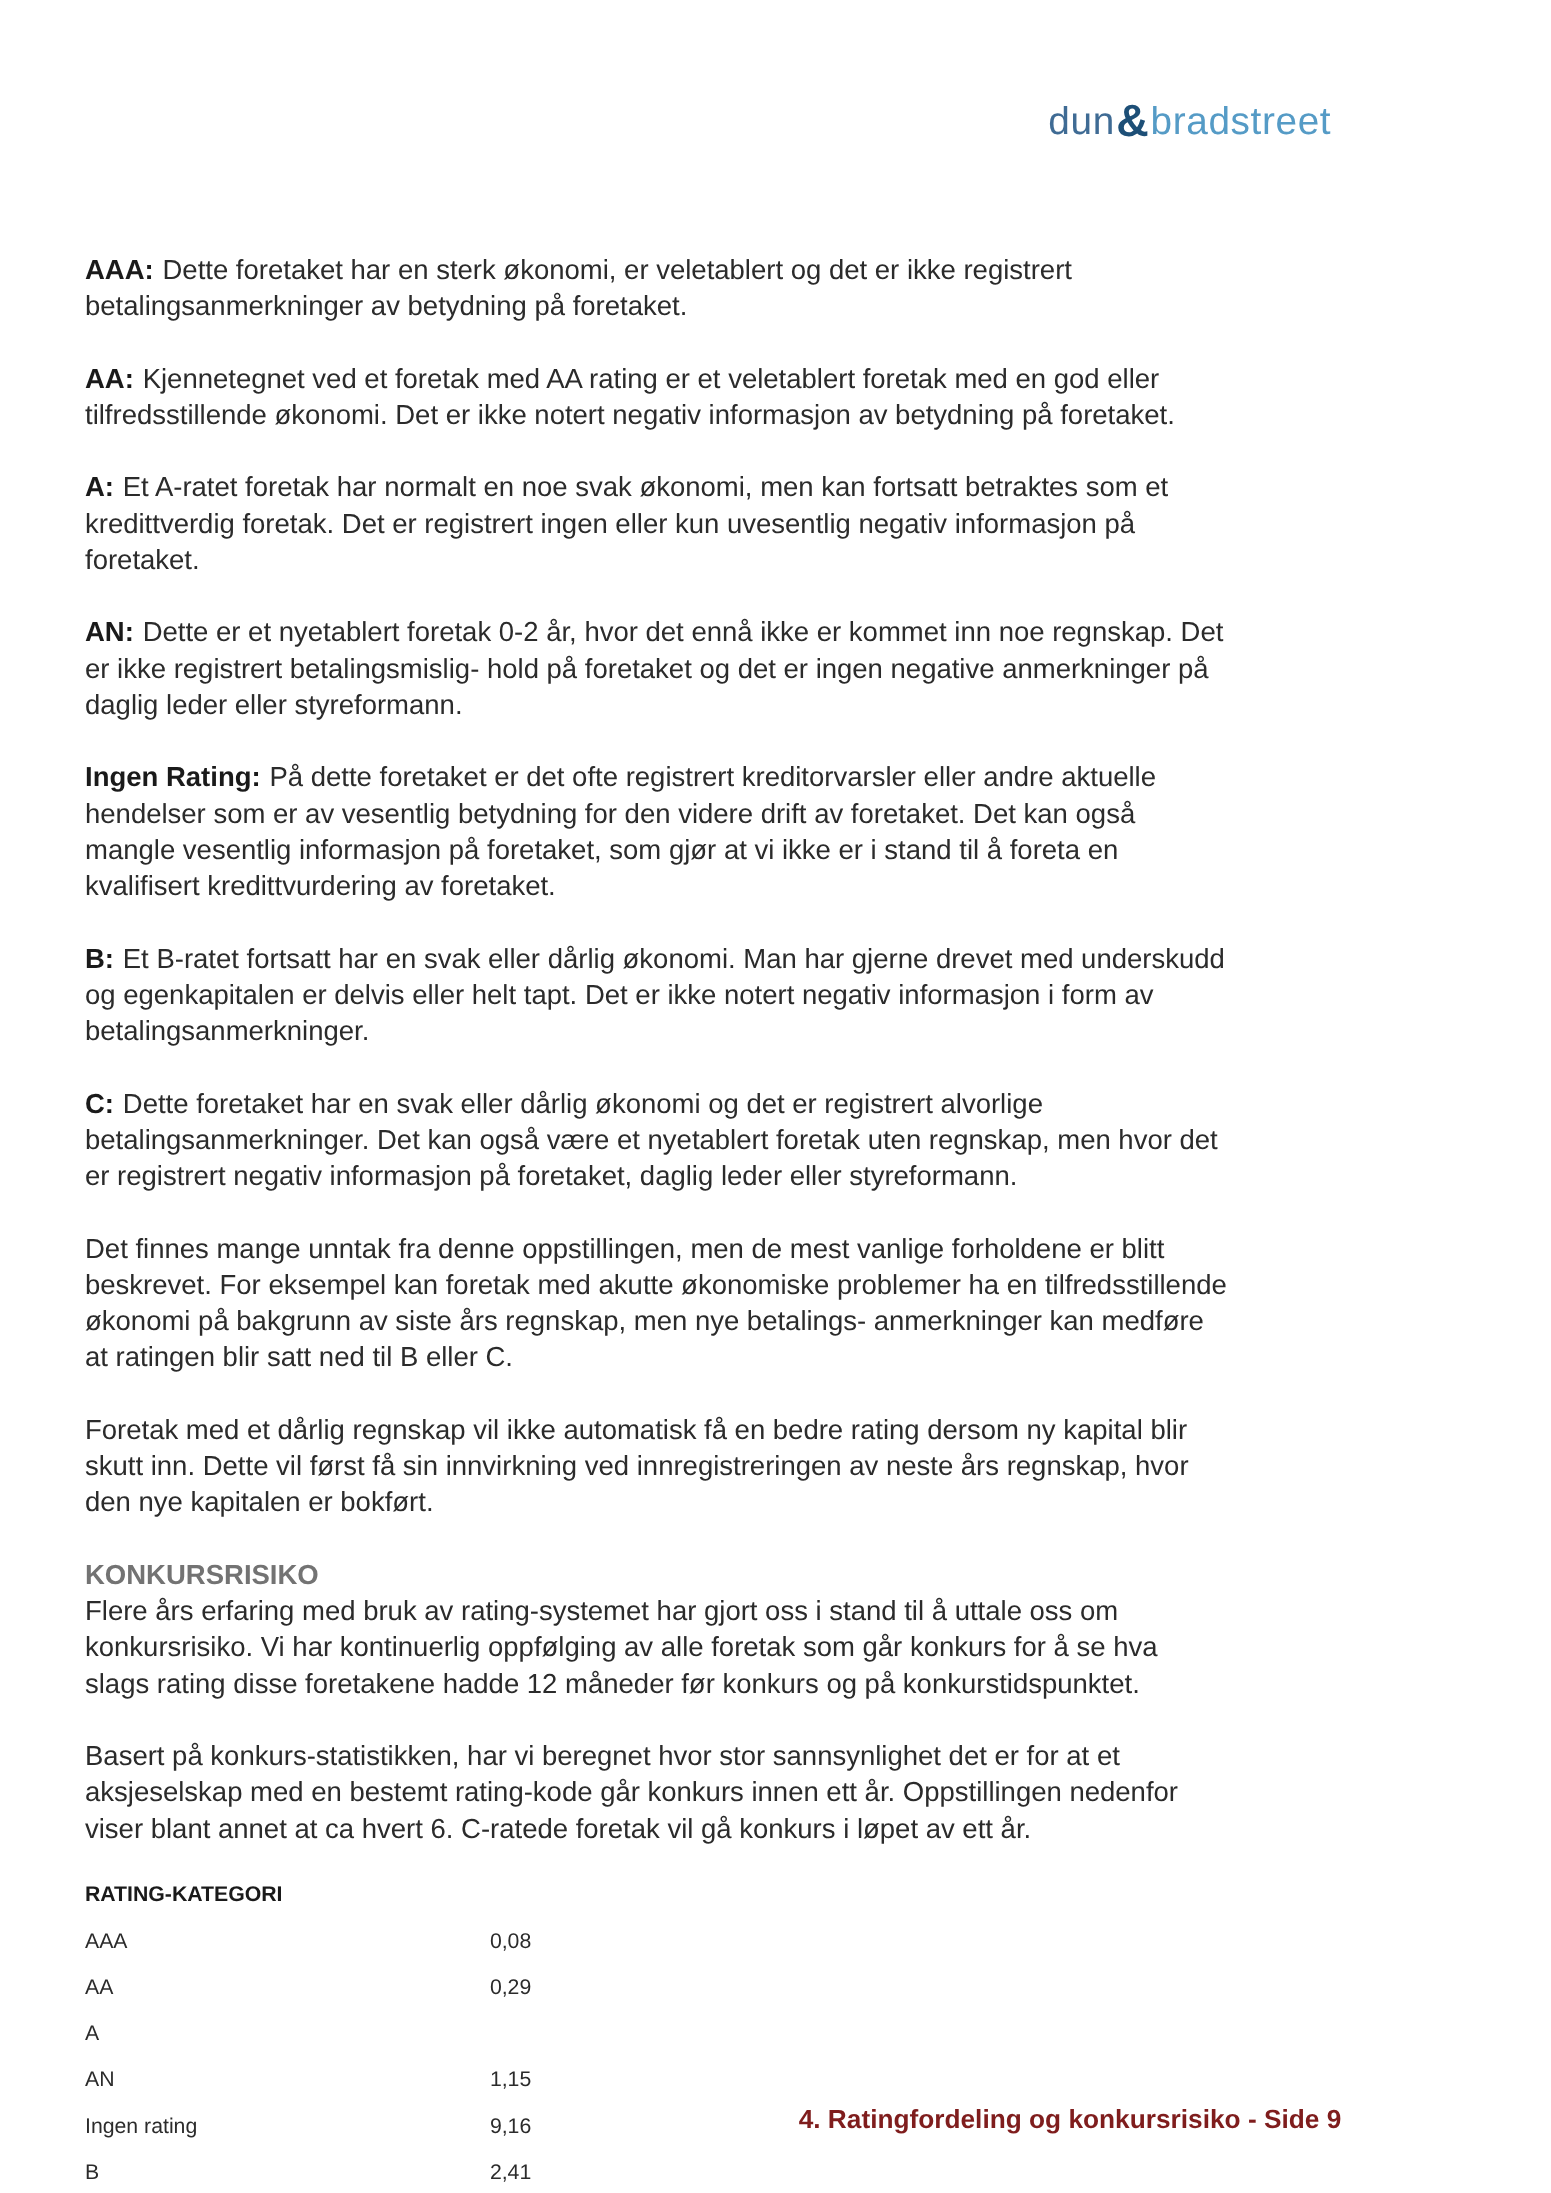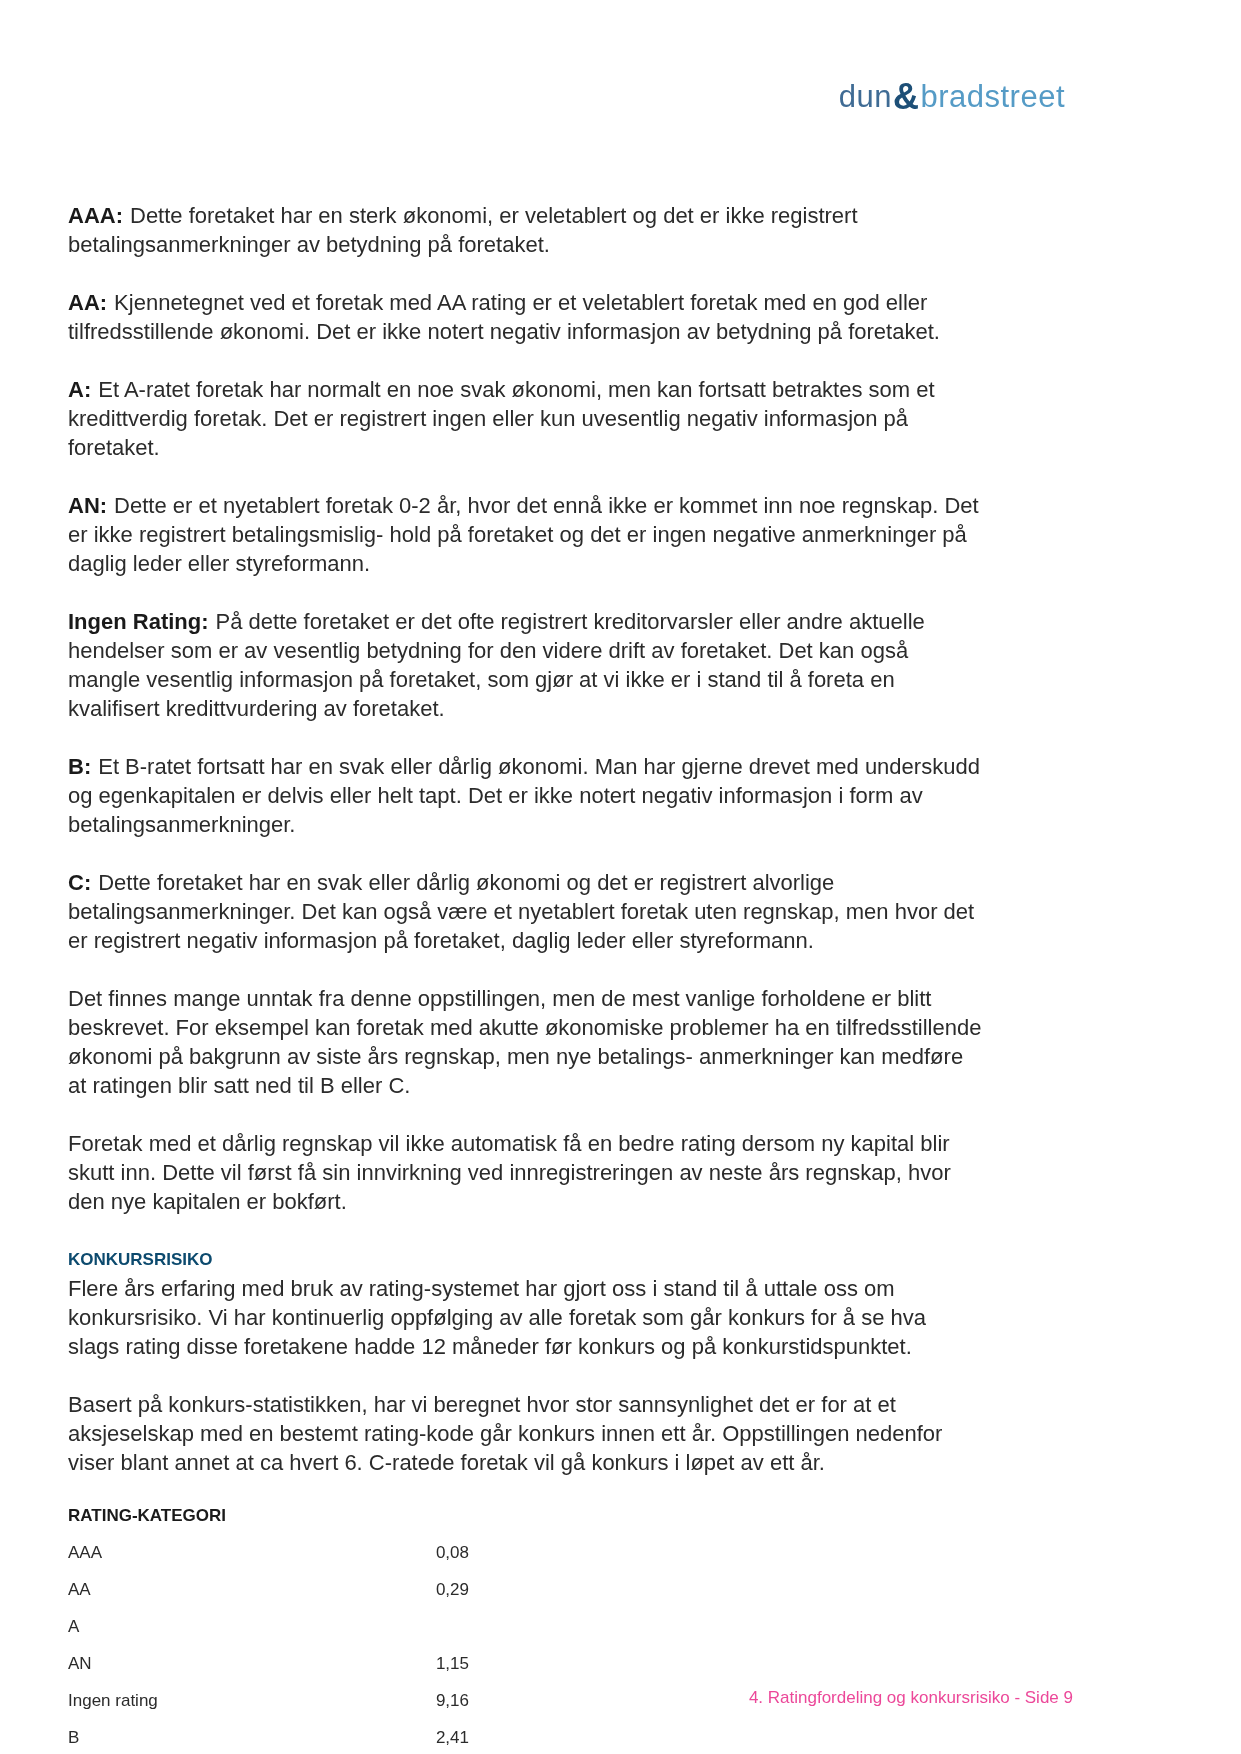--- a/index.html
+++ b/index.html
@@ -46,36 +46,35 @@
     font-size: 22px;
     line-height: 29px;
     margin-bottom: 29px;
     color: #2b2b2b;
   }
   .content p strong {
     color: #1a1a1a;
     margin-right: 7px;
   }
   h2.section-heading {
-    font-size: 17px;
+    font-size: 22px;
     line-height: 29px;
     font-weight: bold;
-    color: #0c4a6e;
+    color: #737373;
     margin: 0;
   }
   .content p.after-heading { margin-top: 0; }
 
   
   .rating-table { margin-top: 8px; }
   .rating-table .t-row {
     display: flex;
     align-items: baseline;
     height: 37px;
     font-size: 17px;
-    gap: 44px;
   }
   .rating-table .t-row.header { font-weight: bold; color: #1a1a1a; }
   .rating-table .col-cat { width: 305px; flex: 0 0 305px; }
   .rating-table .col-val { flex: 1; }
   .rating-table .num {
     display: inline-block;
     width: 52px;
     text-align: right;
   }
 
@@ -83,22 +82,23 @@
     margin-top: 22px;
     font-size: 17px;
     font-style: italic;
     color: #2b2b2b;
   }
 
   .footer {
     position: absolute;
     right: 168px;
     bottom: 46px;
-    font-size: 17px;
-    color: #ec4899;
+    font-size: 21px;
+    color: #7f1d1d;
+    font-weight: bold;
   }
 </style>
 </head>
 <body>
 
 <div class="page">
 
   <div class="logo">
     <span class="dun">dun</span><span class="amp">&amp;</span><span class="bradstreet">bradstreet</span>
   </div>

